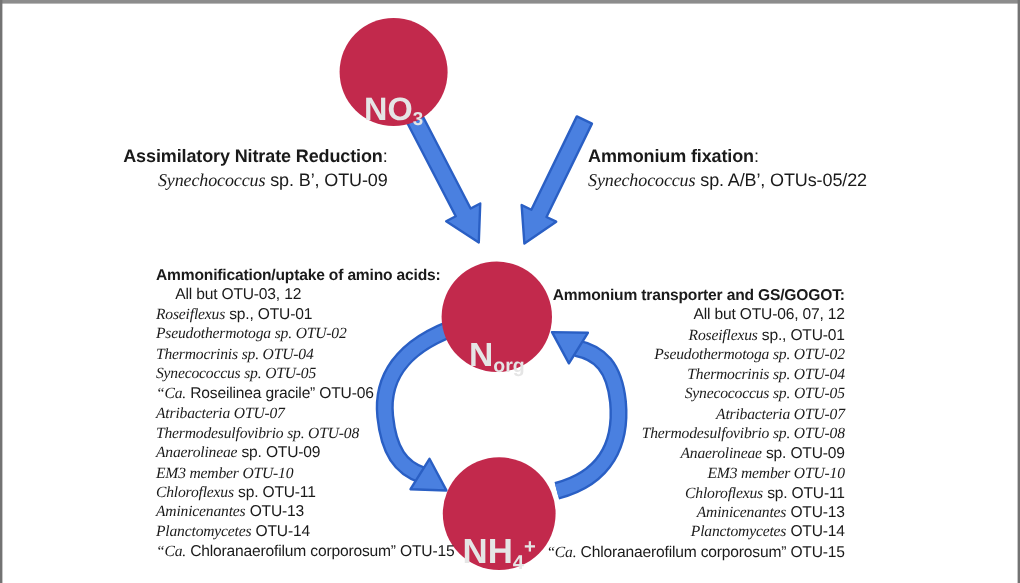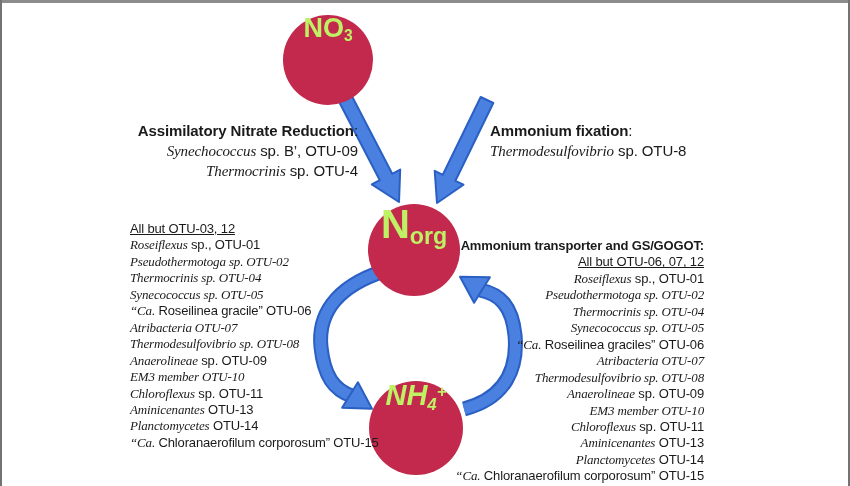--- a/index.html
+++ b/index.html
@@ -16,42 +16,42 @@
   }
   .frame{position:absolute;background:var(--frame-gray,#8c8c8c);}
   .frame.top{left:0;top:0;width:850px;height:3px;}
   .frame.left{left:0;top:0;width:2px;height:486px;background:#737373;}
   .frame.right{left:848px;top:0;width:2px;height:486px;background:#737373;}
   svg.arrows{position:absolute;left:0;top:0;width:850px;height:486px;}
 
   .node{
     position:absolute;border-radius:50%;
     background:var(--node-fill,#c2294c);
-    color:#bef264;font-weight:bold;
-    display:flex;align-items:flex-start;justify-content:center;
+    color:#e5e5e5;font-weight:bold;
+    display:flex;align-items:flex-end;justify-content:center;
     line-height:1;white-space:nowrap;
   }
   .node .sub{font-size:.58em;vertical-align:baseline;position:relative;top:.28em;}
   .node .sup{font-size:.58em;vertical-align:baseline;position:relative;top:-.45em;}
   #node-no3{left:283px;top:15px;width:90px;height:90px;font-size:27px;}
   #node-n2{left:456px;top:14px;width:91px;height:91px;font-size:27px;}
-  #node-norg{left:368px;top:204px;width:92px;height:92px;font-size:40px;}
-  #node-nh4{left:369px;top:381px;width:94px;height:94px;font-size:29px;font-style:italic;}
+  #node-norg{left:368px;top:218px;width:92px;height:92px;font-size:28px;}
+  #node-nh4{left:369px;top:381px;width:94px;height:94px;font-size:29px;}
 
   .tblock{position:absolute;font-size:15px;line-height:19.5px;letter-spacing:-0.1px;}
   .list{position:absolute;font-size:13px;line-height:16.45px;letter-spacing:-0.15px;}
   .right-align{text-align:right;}
-  #blk-arn{top:121px;right:492px;}
+  #blk-arn{top:121px;right:527px;}
   #blk-nfix{top:121px;left:490px;}
   #blk-left{top:221px;left:130px;}
   #blk-right{top:238px;right:146px;}
   .line{white-space:nowrap;}
   .line .b{font-weight:bold;}
   .line .i{font-style:italic;font-family:Liberation Serif, serif;}
-  .line .u{text-decoration:underline;}
+  .line .u{margin-left:16px;}
 </style>
 </head>
 <body>
 
 <div class="stage">
 
   <div class="frame top"></div>
   <div class="frame left"></div>
   <div class="frame right"></div>
 
@@ -84,29 +84,29 @@
   <div class="node" id="node-norg">
     <span><span>N</span><span class="sub">org</span></span>
   </div>
   <div class="node" id="node-nh4">
     <span><span>NH</span><span class="sub">4</span><span class="sup">+</span></span>
   </div>
 
   <div class="tblock right-align" id="blk-arn">
       <div class="line"><span class="b">Assimilatory Nitrate Reduction</span><span>:</span></div>
       <div class="line"><span class="i">Synechococcus</span><span> sp. B’, OTU-09</span></div>
-      <div class="line"><span class="i">Thermocrinis</span><span> sp. OTU-4</span></div>
     </div>
 
   <div class="tblock" id="blk-nfix">
       <div class="line"><span class="b">Ammonium fixation</span><span>:</span></div>
-      <div class="line"><span class="i">Thermodesulfovibrio</span><span> sp. OTU-8</span></div>
+      <div class="line"><span class="i">Synechococcus</span><span> sp. A/B’, OTUs-05/22</span></div>
     </div>
 
   <div class="list" id="blk-left">
+      <div class="line"><span class="b">Ammonification/uptake of amino acids</span><span class="b">:</span></div>
       <div class="line"><span class="u">All but OTU-03, 12</span></div>
       <div class="line"><span class="i">Roseiflexus</span><span> sp., OTU-01</span></div>
       <div class="line"><span class="i">Pseudothermotoga sp. OTU-02</span></div>
       <div class="line"><span class="i">Thermocrinis sp. OTU-04</span></div>
       <div class="line"><span class="i">Synecococcus sp. OTU-05</span></div>
       <div class="line"><span class="i">“Ca.</span><span> Roseilinea gracile” OTU-06</span></div>
       <div class="line"><span class="i">Atribacteria OTU-07</span></div>
       <div class="line"><span class="i">Thermodesulfovibrio sp. OTU-08</span></div>
       <div class="line"><span class="i">Anaerolineae</span><span> sp. OTU-09</span></div>
       <div class="line"><span class="i">EM3 member OTU-10</span></div>
@@ -116,21 +116,20 @@
       <div class="line"><span class="i">“Ca.</span><span> Chloranaerofilum corporosum” OTU-15</span></div>
     </div>
 
   <div class="list right-align" id="blk-right">
       <div class="line"><span class="b">Ammonium transporter and GS/GOGOT</span><span class="b">:</span></div>
       <div class="line"><span class="u">All but OTU-06, 07, 12</span></div>
       <div class="line"><span class="i">Roseiflexus</span><span> sp., OTU-01</span></div>
       <div class="line"><span class="i">Pseudothermotoga sp. OTU-02</span></div>
       <div class="line"><span class="i">Thermocrinis sp. OTU-04</span></div>
       <div class="line"><span class="i">Synecococcus sp. OTU-05</span></div>
-      <div class="line"><span class="i">“Ca.</span><span> Roseilinea graciles” OTU-06</span></div>
       <div class="line"><span class="i">Atribacteria OTU-07</span></div>
       <div class="line"><span class="i">Thermodesulfovibrio sp. OTU-08</span></div>
       <div class="line"><span class="i">Anaerolineae</span><span> sp. OTU-09</span></div>
       <div class="line"><span class="i">EM3 member OTU-10</span></div>
       <div class="line"><span class="i">Chloroflexus</span><span> sp. OTU-11</span></div>
       <div class="line"><span class="i">Aminicenantes</span><span> OTU-13</span></div>
       <div class="line"><span class="i">Planctomycetes</span><span> OTU-14</span></div>
       <div class="line"><span class="i">“Ca.</span><span> Chloranaerofilum corporosum” OTU-15</span></div>
     </div>
 

